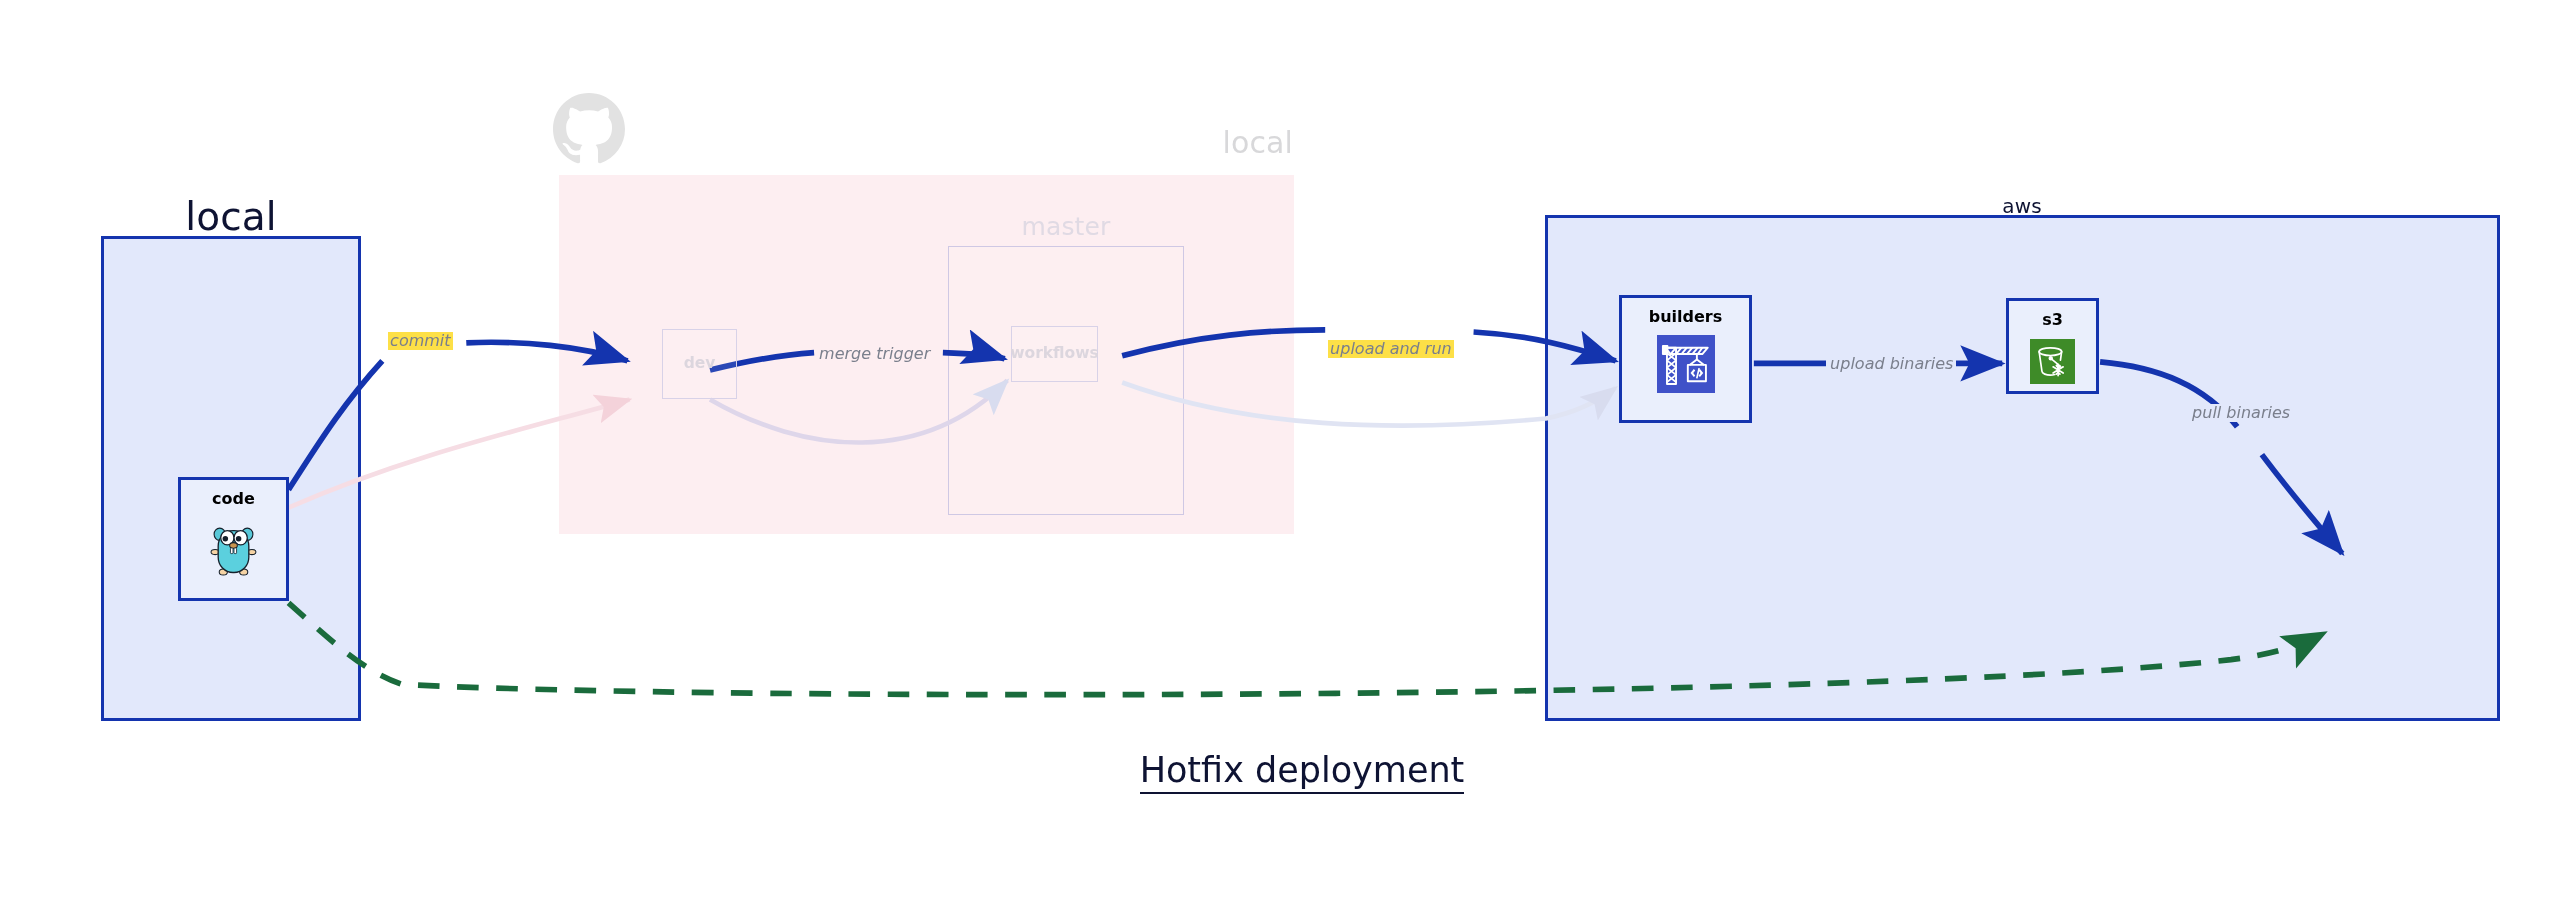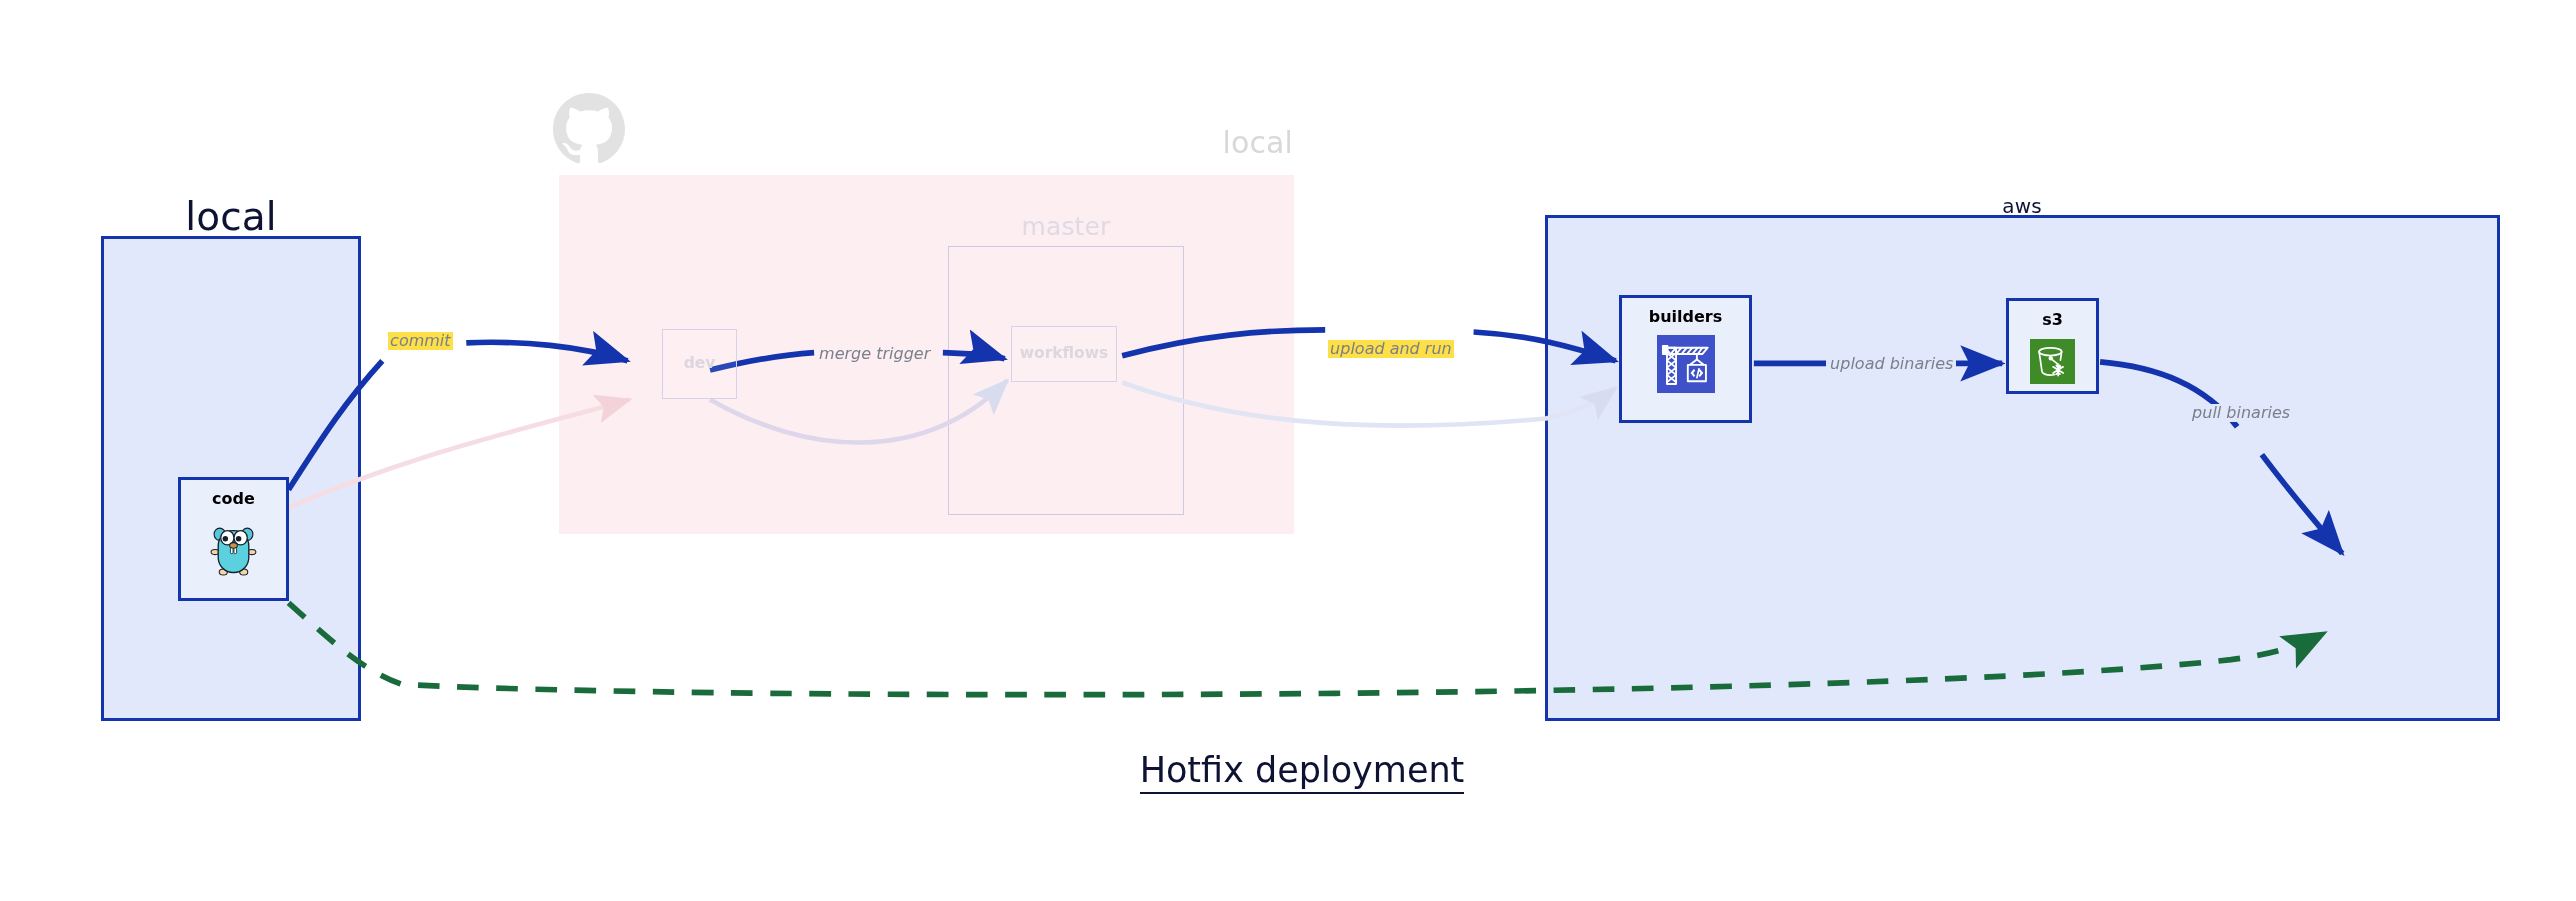--- a/index.html
+++ b/index.html
@@ -71,21 +71,21 @@
 
   
   .node-ghost{
     background:rgba(255,255,255,0.10);border:1.5px solid #D8D2E8;
   }
   .node-ghost .node-title{color:#DCD6DE;font-size:15.5px;}
 
   #n-code{left:178px;top:477px;width:111px;height:124px;}
   #n-dev{left:634px;top:329px;width:75px;height:70px;justify-content:center;margin-left:28px;}
   #n-dev .node-title{margin:0;}
-  #n-workflows{left:1011px;top:326px;width:106px;height:56px;justify-content:center;}
+  #n-workflows{left:1011px;top:326px;width:87px;height:56px;justify-content:center;}
   #n-workflows .node-title{margin:0;}
   #n-builders{left:1619px;top:295px;width:133px;height:128px;}
   #n-s3{left:2006px;top:298px;width:93px;height:96px;}
   #n-ec2{left:2329px;top:557px;width:99px;height:124px;}
 
   
   .page-title{
     position:absolute;left:0;top:750px;width:2604px;text-align:center;
     font-size:35px;color:#0E1333;
   }

